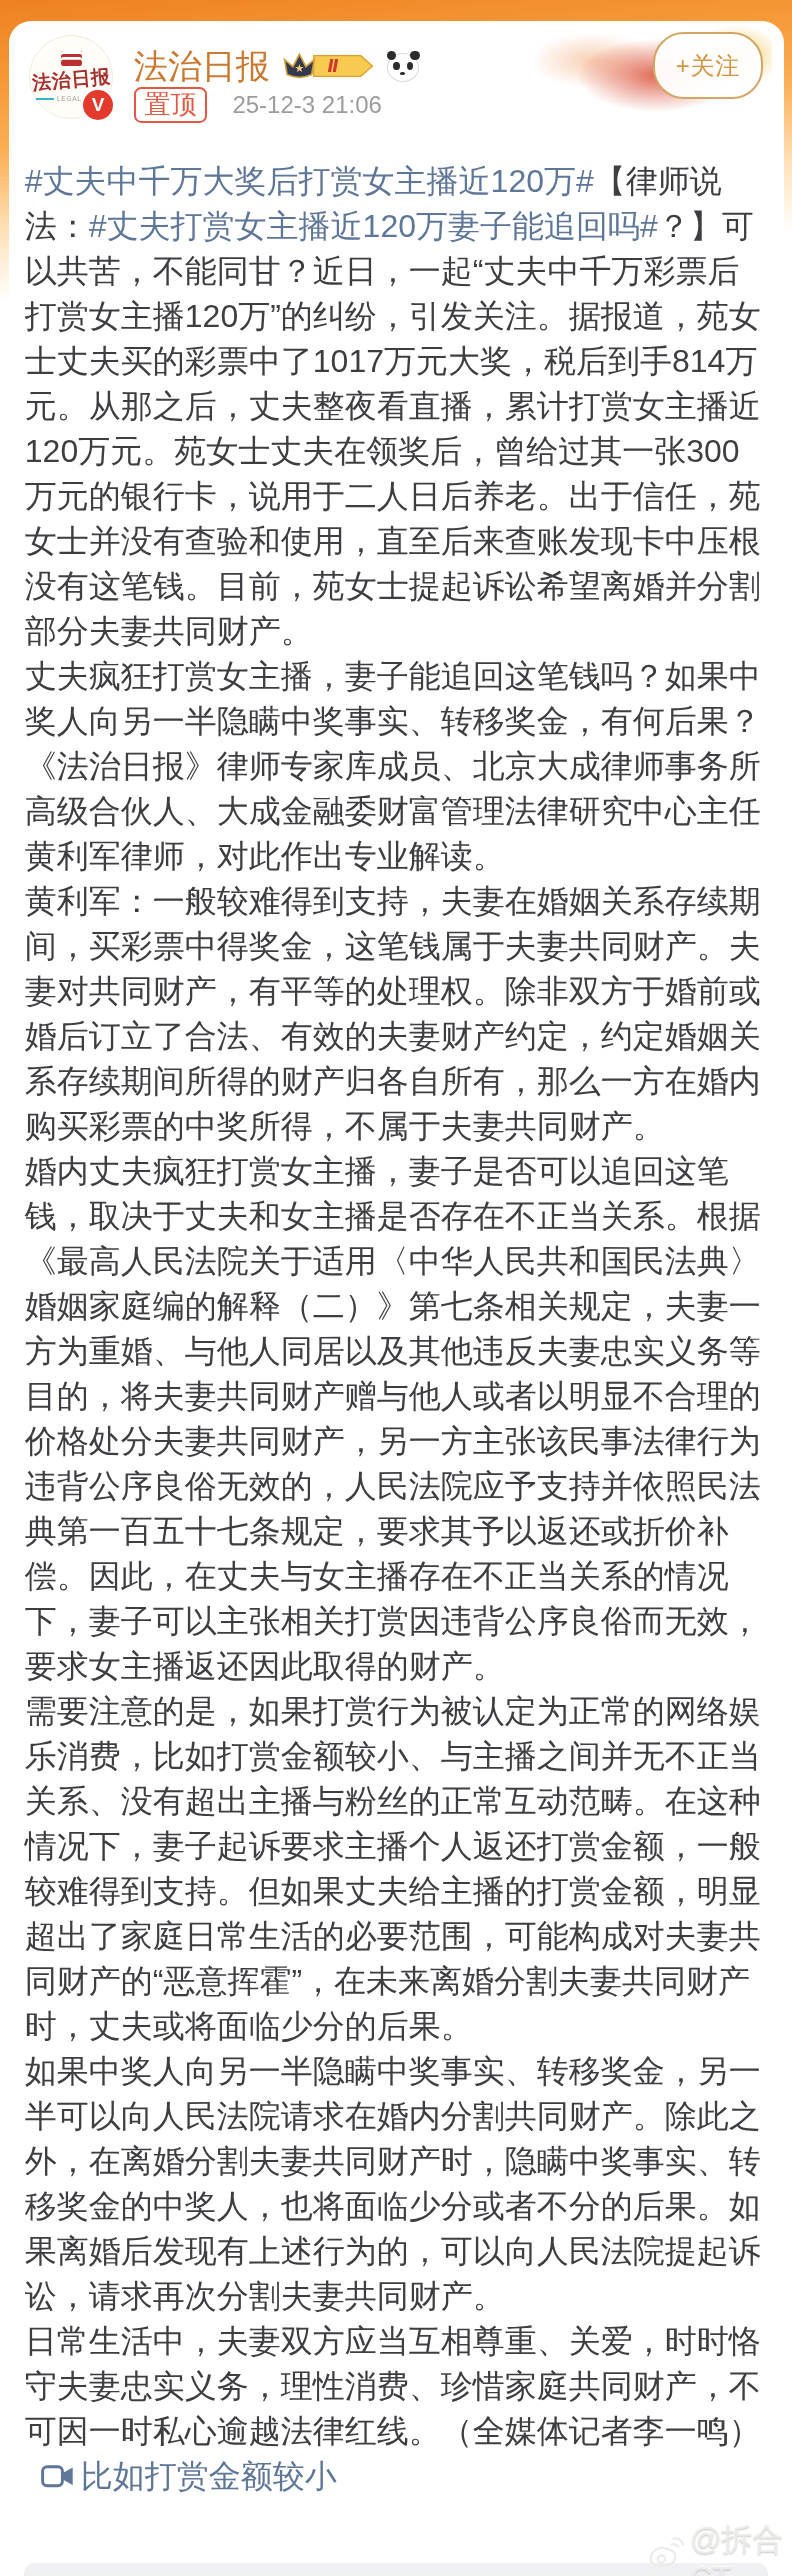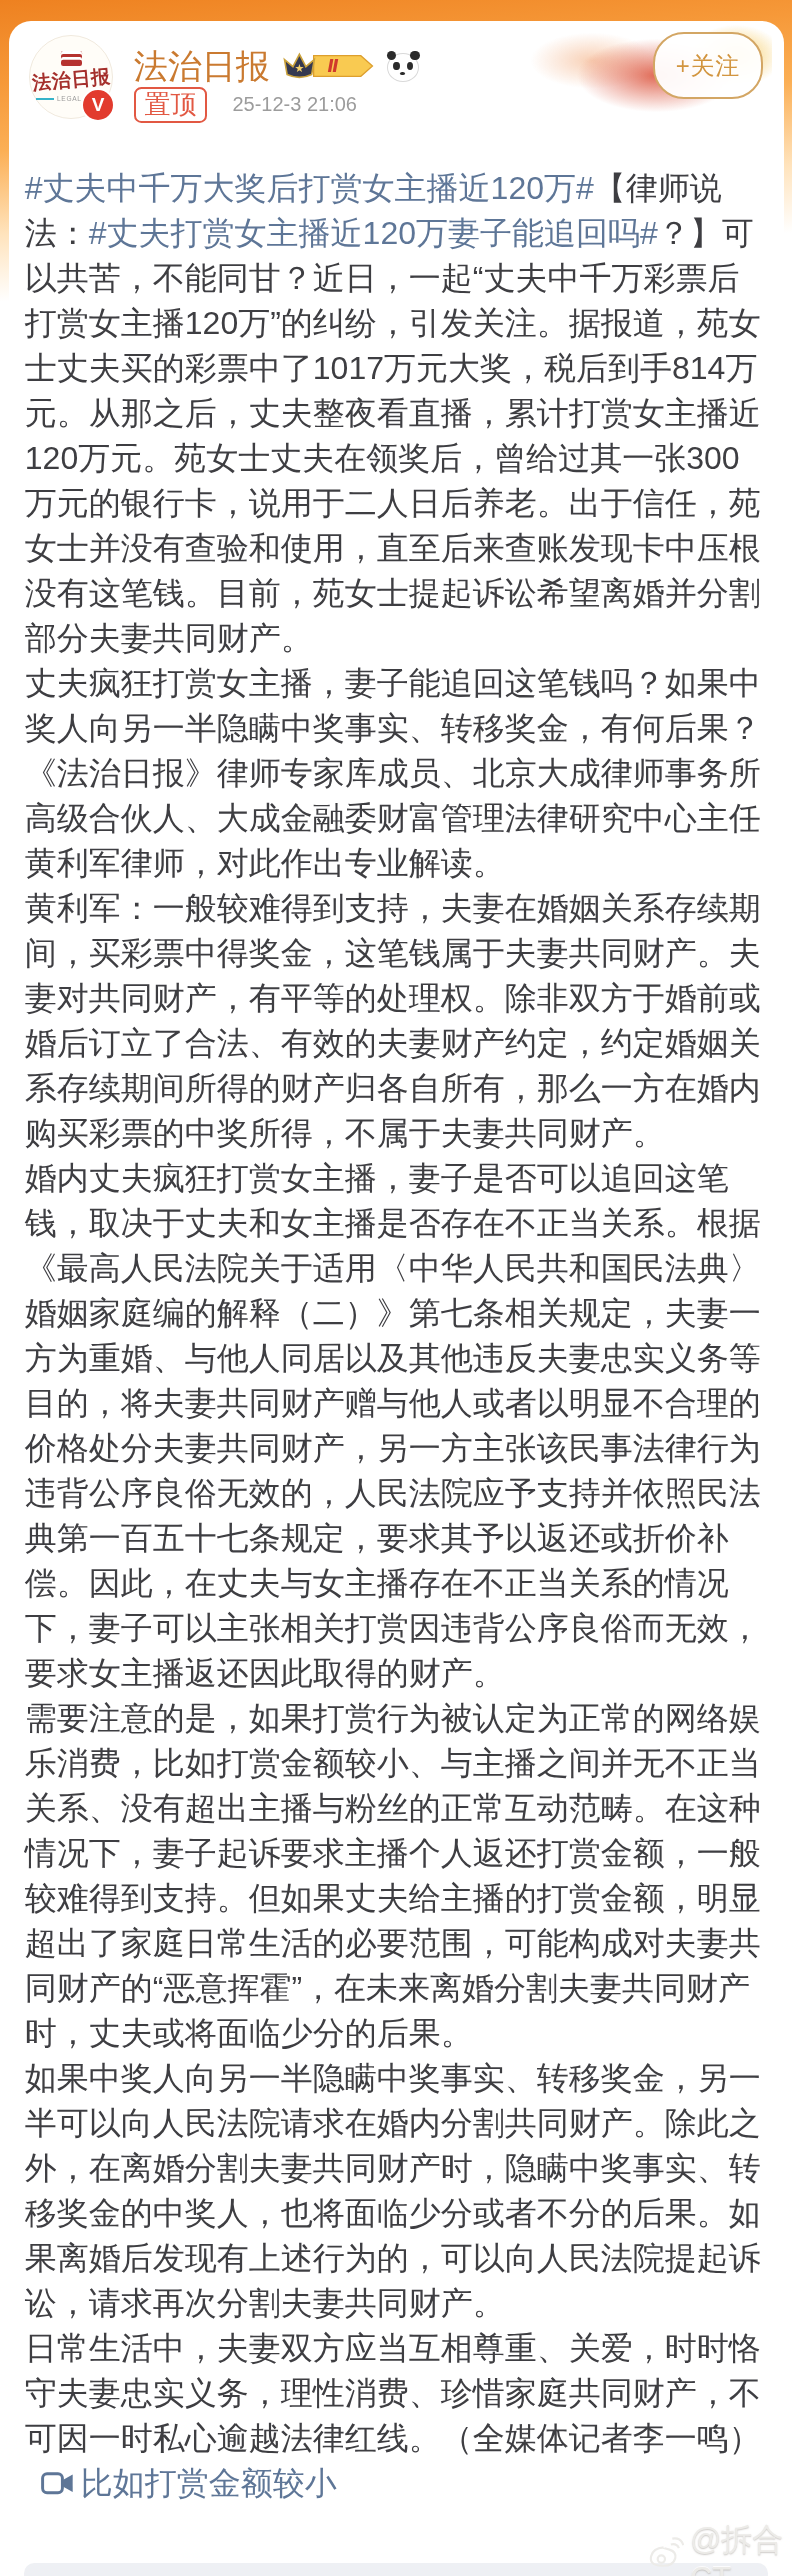--- a/index.html
+++ b/index.html
@@ -54,31 +54,31 @@
   .panda .ear{position:absolute;width:9.5px;height:9.5px;background:#2b2b2b;border-radius:50%;top:-2.9px;}
   .panda .ear.l{left:-1.5px;} .panda .ear.r{right:-1.5px;}
   .panda .eye{position:absolute;width:6.6px;height:8.8px;background:#2b2b2b;border-radius:50%;top:8px;}
   .panda .eye.l{left:5.1px;} .panda .eye.r{right:5.1px;}
   .panda .nose{position:absolute;width:5.1px;height:3.7px;background:#2b2b2b;border-radius:50%;left:11.7px;top:18.3px;}
   .meta-row{position:absolute;left:125px;top:66px;display:flex;align-items:center;gap:25px;}
   .pin-pill{
     border:2.2px solid #e25843;color:#e25843;border-radius:7.3px;
     font-size:26px;line-height:31px;padding:0.7px 8.8px;
   }
-  .timestamp,.source{font-size:20px;color:#9c9c9c;}
+  .timestamp,.source{font-size:24px;color:#9c9c9c;}
   
   .follow-btn{
     position:absolute;left:644px;top:11.7px;width:110px;height:67px;border-radius:31px;
     background:rgba(255,255,255,.95);border:2.2px solid #d3a664;box-sizing:border-box;
     color:#d2953f;font-size:24px;display:flex;align-items:center;justify-content:center;
     letter-spacing:0.7px;
   }
   
   .post-body{
-    position:absolute;left:16px;top:145px;width:744px;
+    position:absolute;left:16px;top:138px;width:744px;
     font-size:32px;line-height:45px;color:#3e3e42;
     white-space:pre-wrap;word-break:break-all;
   }
   .post-body .hashtag{color:#5e7697;}
   .video-link{color:#5e7697;white-space:nowrap;}
   .video-icon{display:inline-block;vertical-align:-2.9px;margin:0 5.9px 0 16px;}
   
   .video-thumb{
     position:absolute;left:15.4px;top:2542px;width:744px;height:13.2px;
     background:#eef0f4;border-radius:10.3px 10.3px 0 0;

